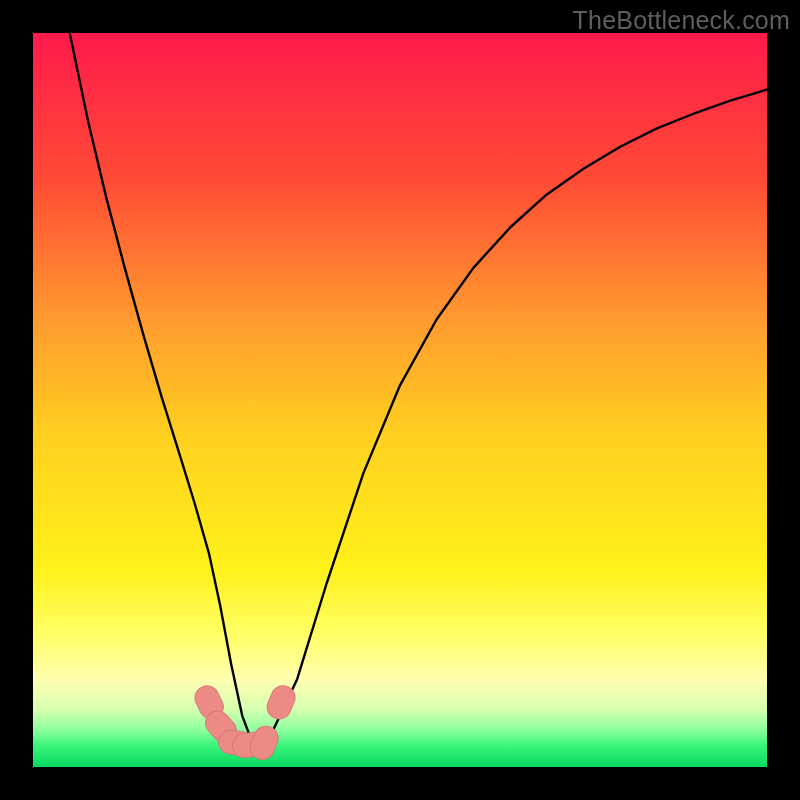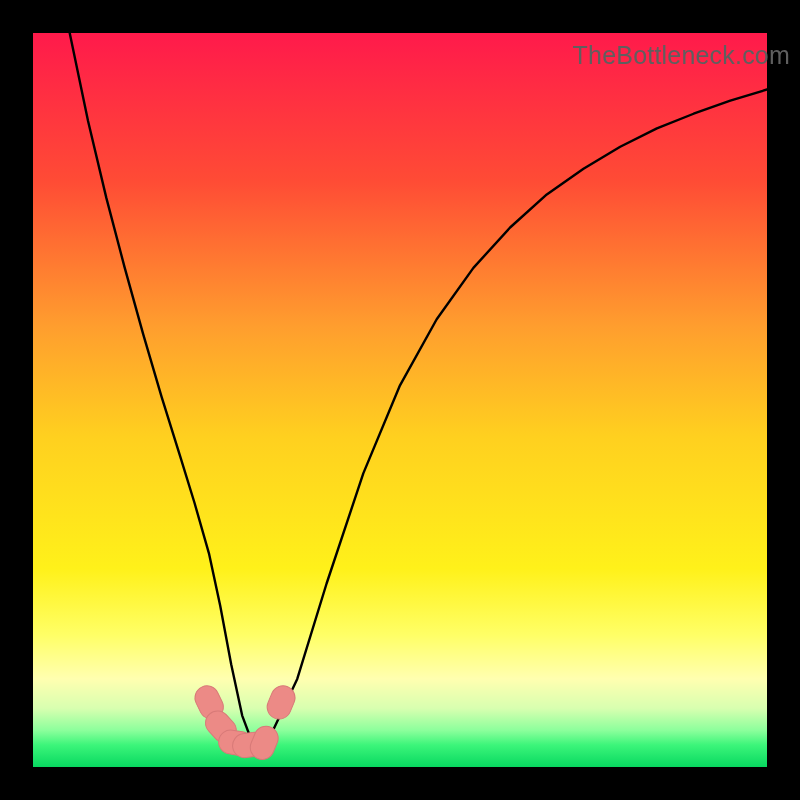--- a/index.html
+++ b/index.html
@@ -27,21 +27,20 @@
   .watermark {
     position: absolute;
     top: 6px;
     right: 10px;
     color: #5f5f5f;
     font-size: 25px;
     font-weight: 500;
     letter-spacing: 0.2px;
     z-index: 20;
     user-select: none;
-    margin-top: 35px;
   }
   svg { display: block; }
 </style>
 </head>
 <body>
 
 <div class="frame">
   <div class="watermark">TheBottleneck.com</div>
   <div class="plot">
     <svg id="chart-svg" width="734" height="734" viewBox="0 0 734 734" preserveAspectRatio="none">

